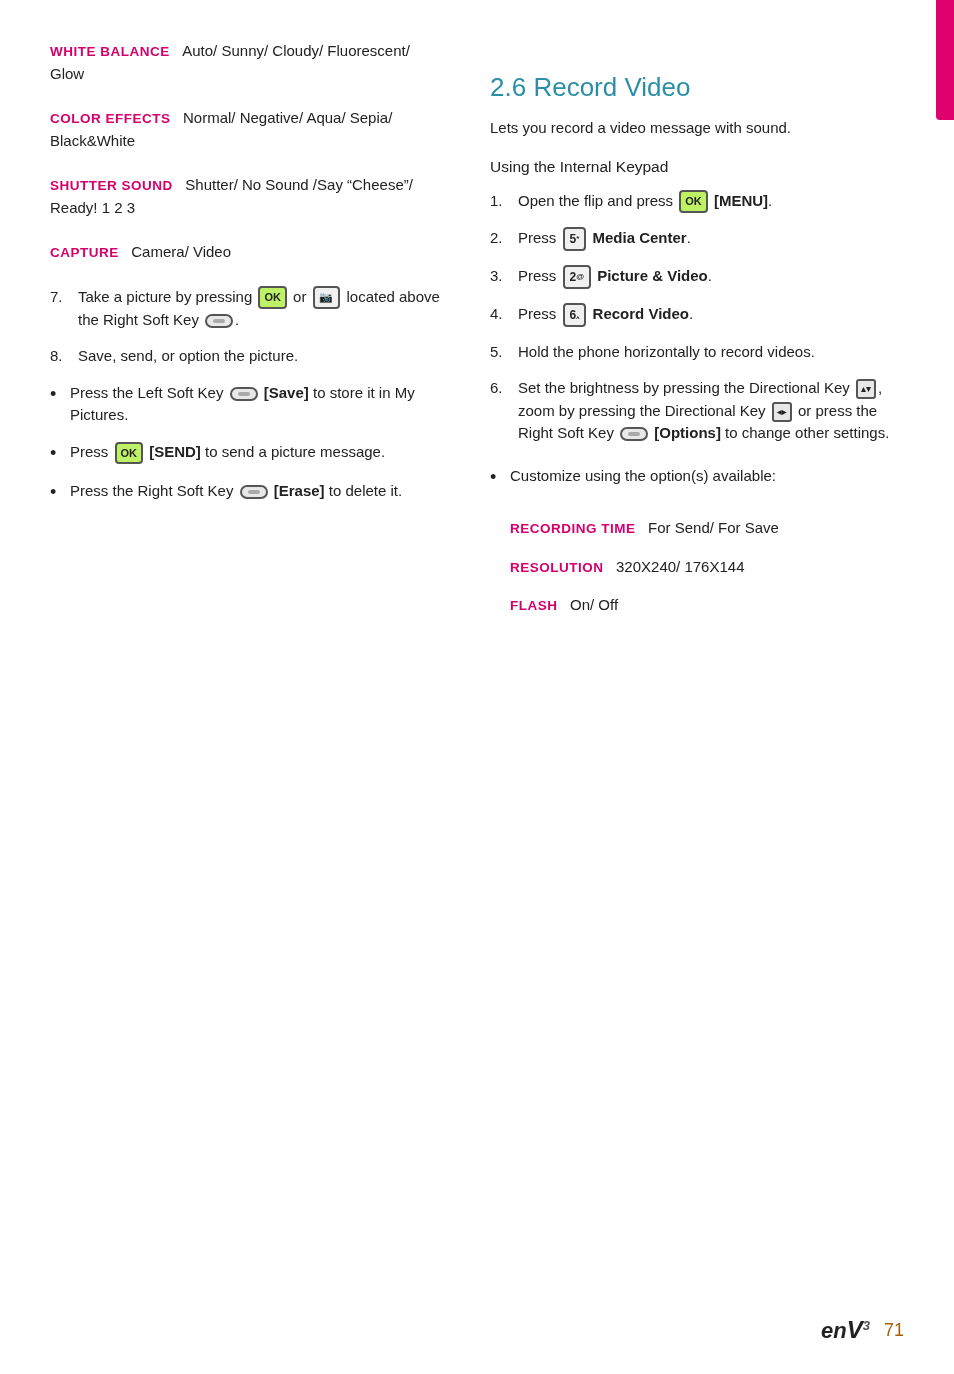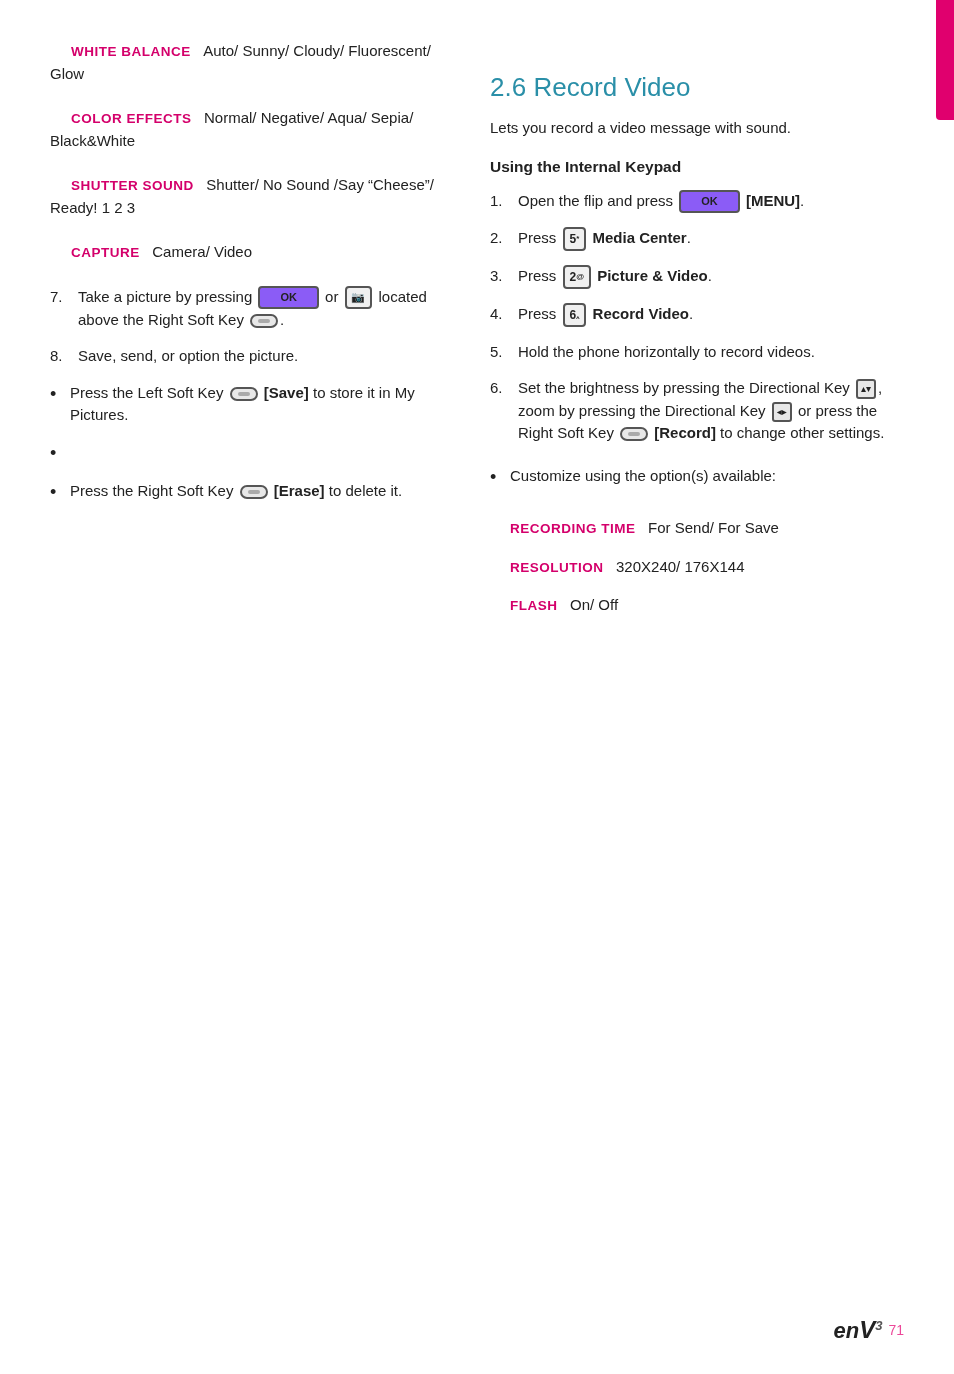--- a/index.html
+++ b/index.html
@@ -50,21 +50,20 @@
       padding-left: 20px;
     }
 
     
     .pink-label {
       color: #d4006b;
       font-weight: bold;
       font-size: 13.5px;
       letter-spacing: 0.5px;
       text-transform: uppercase;
-      margin-left: 21px;
     }
 
     .section-entry {
       margin-bottom: 22px;
       line-height: 1.5;
       font-size: 15px;
     }
 
     
     .numbered-item {
@@ -100,21 +99,21 @@
     
     .section-title {
       font-size: 26px;
       font-weight: normal;
       color: #2a8fa8;
       margin-bottom: 14px;
       margin-top: 32px;
     }
 
     .subheading {
-      font-weight: bold;
+      font-weight: normal;
       font-size: 15.5px;
       margin-bottom: 14px;
       margin-top: 10px;
     }
 
     
     .key-btn {
       display: inline-flex;
       align-items: center;
       justify-content: center;
@@ -127,24 +126,24 @@
       background: #f0f0f0;
       margin: 0 2px;
       vertical-align: middle;
       min-width: 22px;
       min-height: 20px;
     }
 
     .key-btn-ok {
       border-radius: 4px;
       border: 2px solid #555;
-      padding: 1px 20px;
+      padding: 1px 4px;
       font-size: 11px;
       font-weight: bold;
-      background: #8b5cf6;
+      background: #bef264;
       margin: 0 2px;
       vertical-align: middle;
     }
 
     
     .soft-key-icon {
       display: inline-block;
       width: 28px;
       height: 14px;
       border: 2px solid #555;
@@ -216,22 +215,23 @@
       font-style: italic;
     }
 
     .footer-logo .superscript {
       font-size: 13px;
       vertical-align: super;
       color: #555;
     }
 
     .footer-page {
-      font-size: 14px;
-      color: #ec4899;
+      font-size: 18px;
+      color: #a16207;
+      margin-left: 8px;
     }
   </style>
 </head>
 <body>
 
 <div class="page-container">
   <div class="right-tab"></div>
 
   <div class="content-area">
 
@@ -280,20 +280,26 @@
         <span>
           Press the Left Soft Key
           <span class="soft-key-icon"></span>
           <strong>[Save]</strong>
           to store it in My Pictures.
         </span>
       </div>
 
       <div class="bullet-item">
         <span class="bullet-dot">•</span>
+        <span>
+          Press
+          <span class="key-btn key-btn-ok">OK</span>
+          <strong>[SEND]</strong>
+          to send a picture message.
+        </span>
       </div>
 
       <div class="bullet-item">
         <span class="bullet-dot">•</span>
         <span>
           Press the Right Soft Key
           <span class="soft-key-icon"></span>
           <strong>[Erase]</strong>
           to delete it.
         </span>
@@ -356,21 +362,21 @@
 
       <div class="numbered-item" style="margin-bottom:20px;">
         <span class="num">6.</span>
         <span>
           Set the brightness by pressing the Directional Key
           <span class="dir-key-icon">▴▾</span>,
           zoom by pressing the Directional Key
           <span class="dir-key-icon">◂▸</span>
           or press the Right Soft Key
           <span class="soft-key-icon"></span>
-          <strong>[Record]</strong>
+          <strong>[Options]</strong>
           to change other settings.
         </span>
       </div>
 
       <div class="bullet-item">
         <span class="bullet-dot">•</span>
         <span>
           Customize using the option(s) available:
 
           <div style="margin-top:30px; padding-left:0;">

